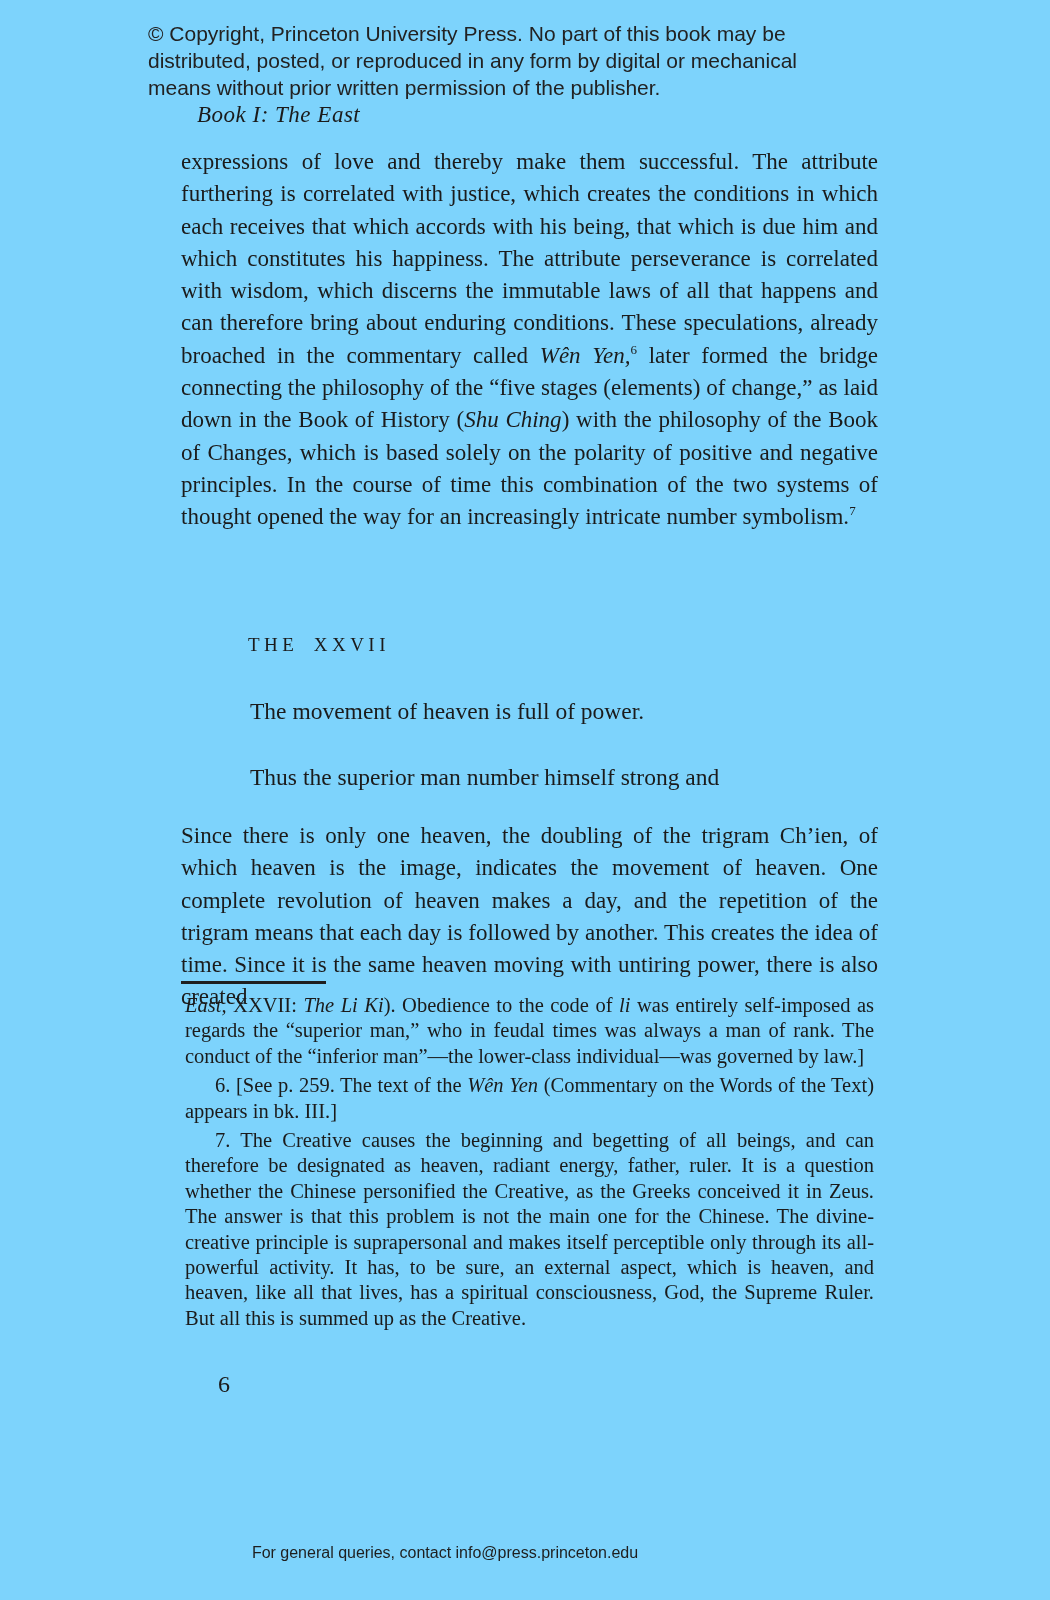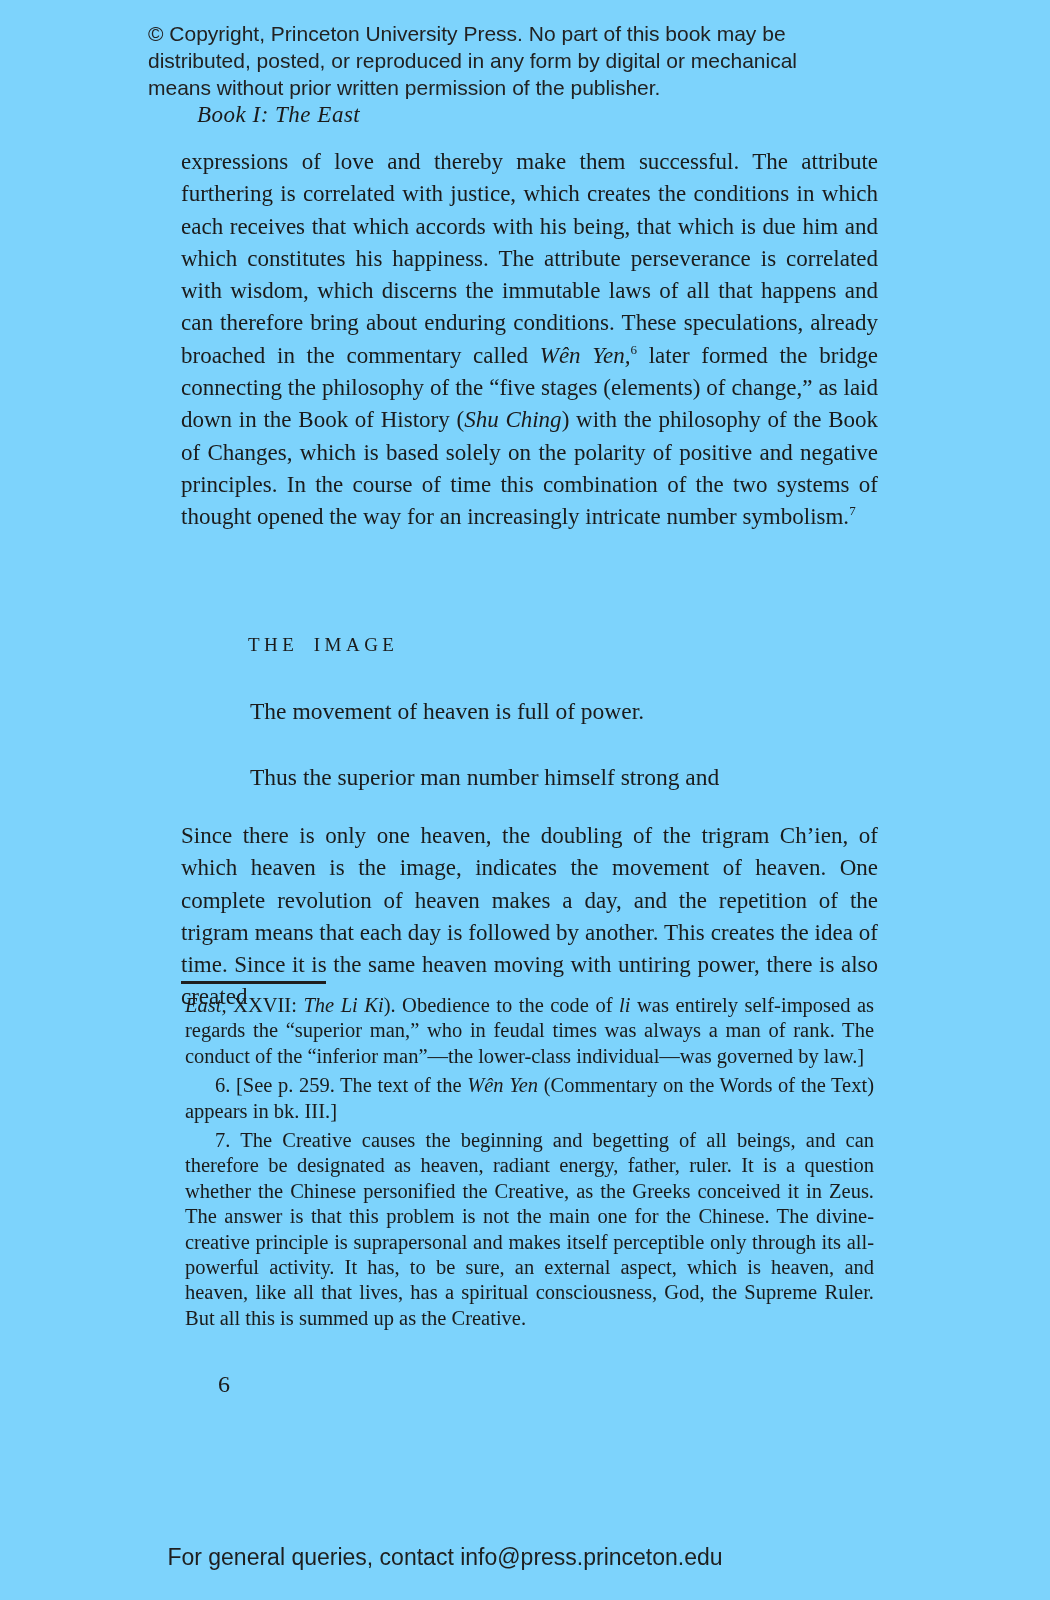--- a/index.html
+++ b/index.html
@@ -94,40 +94,40 @@
     left: 218px;
     top: 1371px;
     font-size: 24px;
   }
   .footer {
     position: absolute;
     left: 0;
     top: 1544px;
     width: 890px;
     text-align: center;
-    font-size: 23px;
+    font-size: 16px;
     color: #1e1e1e;
   }
 </style>
 </head>
 <body>
 
 <div class="page">
 
   <div class="copyright sans">
     <div>© Copyright, Princeton University Press. No part of this book may be</div>
     <div>distributed, posted, or reproduced in any form by digital or mechanical</div>
     <div>means without prior written permission of the publisher.</div>
   </div>
 
   <div class="running-head">Book I: The East</div>
 
   <p class="para para1"><span>expressions of love and thereby make them successful. The attribute furthering is correlated with justice, which creates the conditions in which each receives that which accords with his being, that which is due him and which constitutes his happiness. The attribute perseverance is correlated with wisdom, which discerns the immutable laws of all that happens and can therefore bring about enduring conditions. These speculations, already broached in the commentary called </span><span class="i">Wên Yen,</span><sup class="fnref">6</sup><span> later formed the bridge connecting the philosophy of the “five stages (elements) of change,” as laid down in the Book of History (</span><span class="i">Shu Ching</span><span>)  with the philosophy of the Book of Changes, which is based solely on the polarity of positive and negative principles. In the course of time this combination of the two systems of thought opened the way for an increasingly intricate number symbolism.</span><sup class="fnref">7</sup></p>
 
-  <div class="image-heading">THE IMAGE</div>
+  <div class="image-heading">THE XXVII</div>
 
   <div class="image-quote">
     <div class="qline">The movement of heaven is full of power.</div>
     <div class="qline">Thus the superior man number himself strong and</div>
   </div>
 
   <p class="para para2">Since there is only one heaven, the doubling of the trigram Ch’ien, of which heaven is the image, indicates the movement of heaven. One complete revolution of heaven makes a day, and the repetition of the trigram means that each day is followed by another. This creates the idea of time. Since it is the same heaven moving with untiring power, there is also created</p>
 
   <div class="fn-rule"></div>
 

